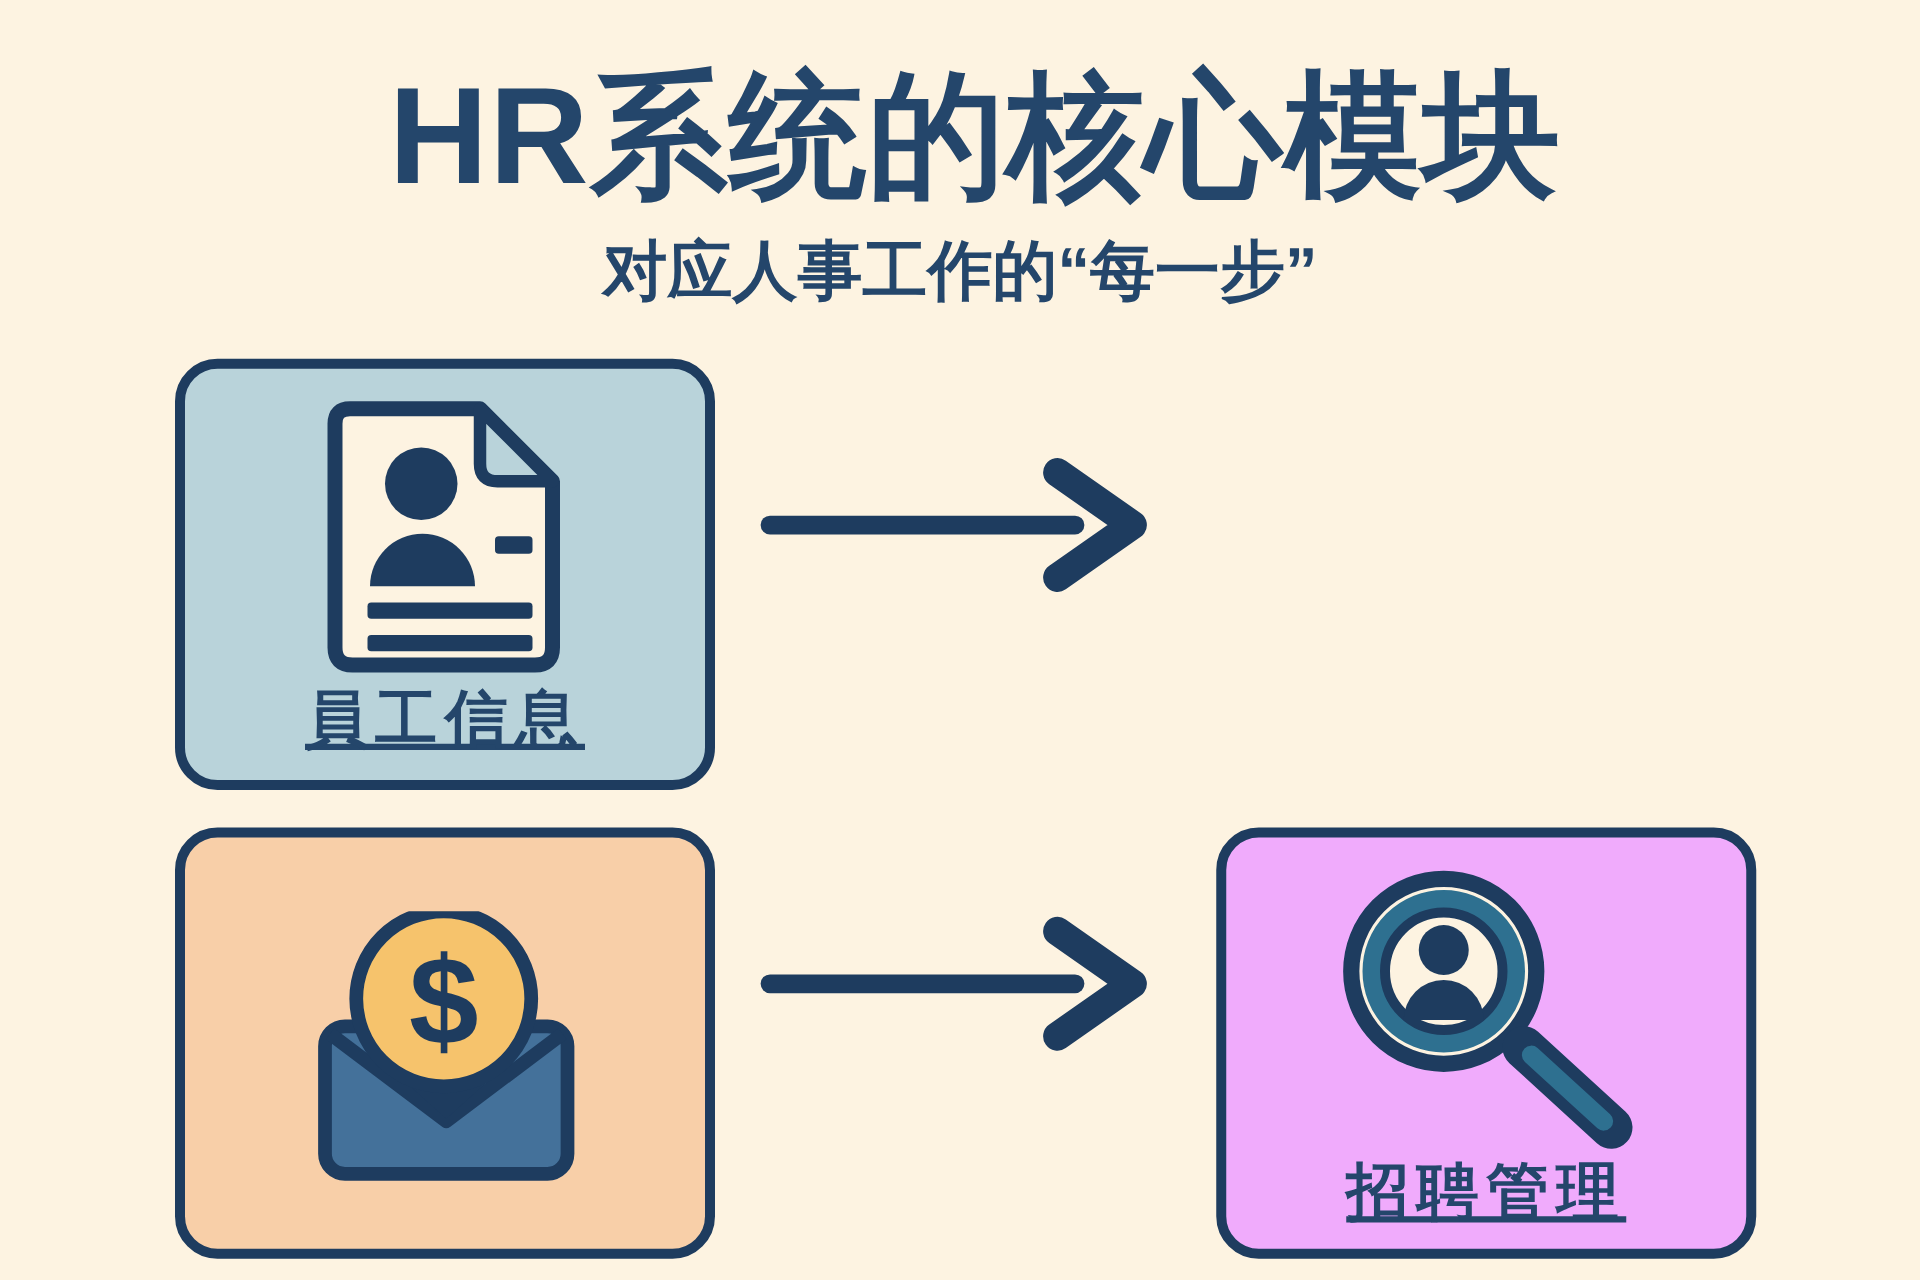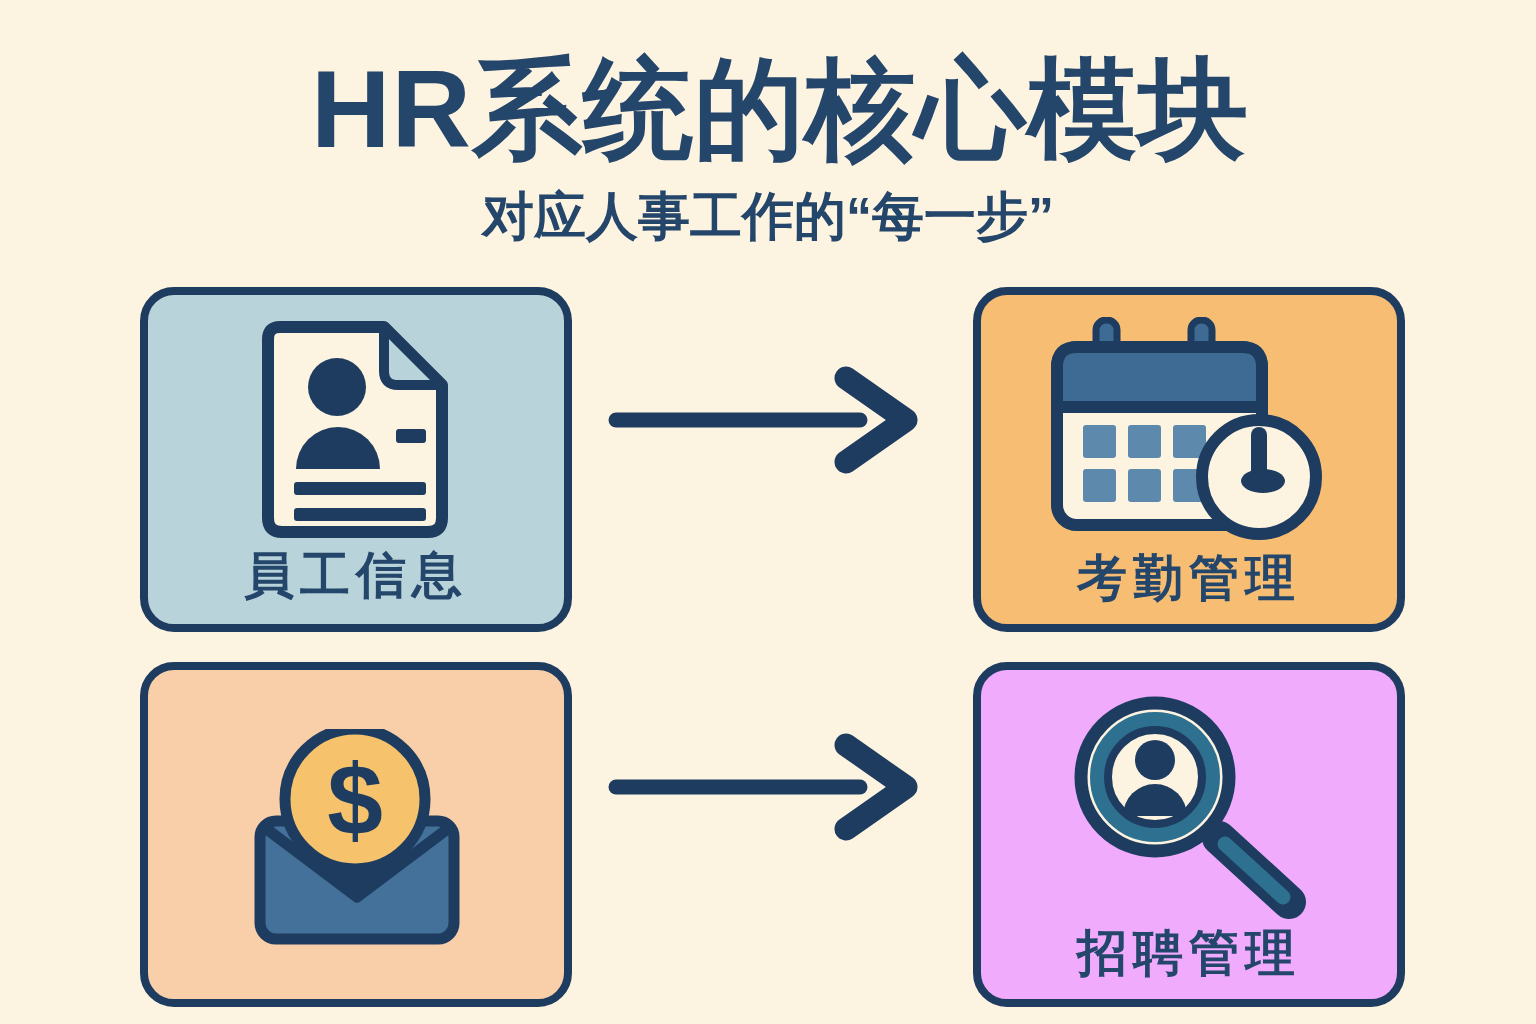--- a/index.html
+++ b/index.html
@@ -28,21 +28,21 @@
     justify-content:space-between;
     padding:22px 10px 16px 10px;
   }
   .m1 { left:140px; top:287px; background:#b9d3da; }
   .m2 { left:973px; top:287px; background:#f7bd73; }
   .m3 { left:140px; top:662px; background:#f8cfa8; }
   .m4 { left:973px; top:662px; background:#f0abfc; }
   .icon-area { flex:1; display:flex; align-items:center; justify-content:center; }
   .module-label {
     font-size:50px; font-weight:800; color:#24466b;
-    letter-spacing:6px; white-space:nowrap; padding-bottom:4px;
+    letter-spacing:6px; white-space:nowrap; padding-bottom:4px;text-decoration:underline;
   }
   .arrow { position:absolute; width:320px; height:120px; }
   .a1 { left:602px; top:360px; }
   .a2 { left:602px; top:727px; }
 </style>
 </head>
 <body>
 
 <div class="canvas">
 
@@ -64,40 +64,20 @@
     <div class="module-label">員工信息</div>
   </section>
 
   <div class="arrow a1">
     <svg width="320" height="120" viewBox="0 0 320 120" aria-hidden="true">
       <line x1="14" y1="60" x2="258" y2="60" stroke="#1e3c5f" stroke-width="15" stroke-linecap="round"></line>
       <polyline points="244,18 304,60 244,102" fill="none" stroke="#1e3c5f" stroke-width="23" stroke-linecap="round" stroke-linejoin="round"></polyline>
     </svg>
   </div>
 
-  <section class="module m2">
-    <div class="icon-area">
-      <svg width="276" height="228" viewBox="0 0 276 228" aria-hidden="true">
-        <rect x="45" y="3" width="21" height="56" rx="10" fill="#3e6b93" stroke="#1e3c5f" stroke-width="7"></rect>
-        <rect x="140" y="3" width="21" height="56" rx="10" fill="#3e6b93" stroke="#1e3c5f" stroke-width="7"></rect>
-        <rect x="6" y="30" width="205" height="178" rx="20" fill="#fdf3e1" stroke="#1e3c5f" stroke-width="12"></rect>
-        <path d="M6 50 Q6 30 26 30 H191 Q211 30 211 50 V90 H6 Z" fill="#3e6b93" stroke="#1e3c5f" stroke-width="12"></path>
-        <rect x="32" y="108" width="33" height="33" rx="3" fill="#5d89ad"></rect>
-        <rect x="77" y="108" width="33" height="33" rx="3" fill="#5d89ad"></rect>
-        <rect x="122" y="108" width="33" height="33" rx="3" fill="#5d89ad"></rect>
-        <rect x="32" y="152" width="33" height="33" rx="3" fill="#5d89ad"></rect>
-        <rect x="77" y="152" width="33" height="33" rx="3" fill="#5d89ad"></rect>
-        <rect x="122" y="152" width="33" height="33" rx="3" fill="#5d89ad"></rect>
-        <circle cx="208" cy="160" r="57" fill="#fdf3e1" stroke="#1e3c5f" stroke-width="12"></circle>
-        <line x1="208" y1="118" x2="208" y2="156" stroke="#1e3c5f" stroke-width="16" stroke-linecap="round"></line>
-        <ellipse cx="212" cy="164" rx="22" ry="12" fill="#1e3c5f"></ellipse>
-      </svg>
-    </div>
-    <div class="module-label">考勤管理</div>
-  </section>
 
   <section class="module m3">
     <div class="icon-area">
       <svg width="212" height="218" viewBox="0 0 212 218" aria-hidden="true">
         <rect x="10" y="92" width="194" height="118" rx="16" fill="#44719a" stroke="#1e3c5f" stroke-width="11"></rect>
         <path d="M14 98 L107 168 L200 98" fill="none" stroke="#1e3c5f" stroke-width="11" stroke-linejoin="round"></path>
         <path d="M56 120 A72 72 0 0 0 158 120 L107 166 Z" fill="#1e3c5f"></path>
         <circle cx="105" cy="70" r="70" fill="#f6c36c" stroke="#1e3c5f" stroke-width="11"></circle>
         <text x="105" y="106" text-anchor="middle" font-size="100" font-weight="bold" font-family="Liberation Sans, sans-serif" fill="#1e3c5f">$</text>
       </svg>

